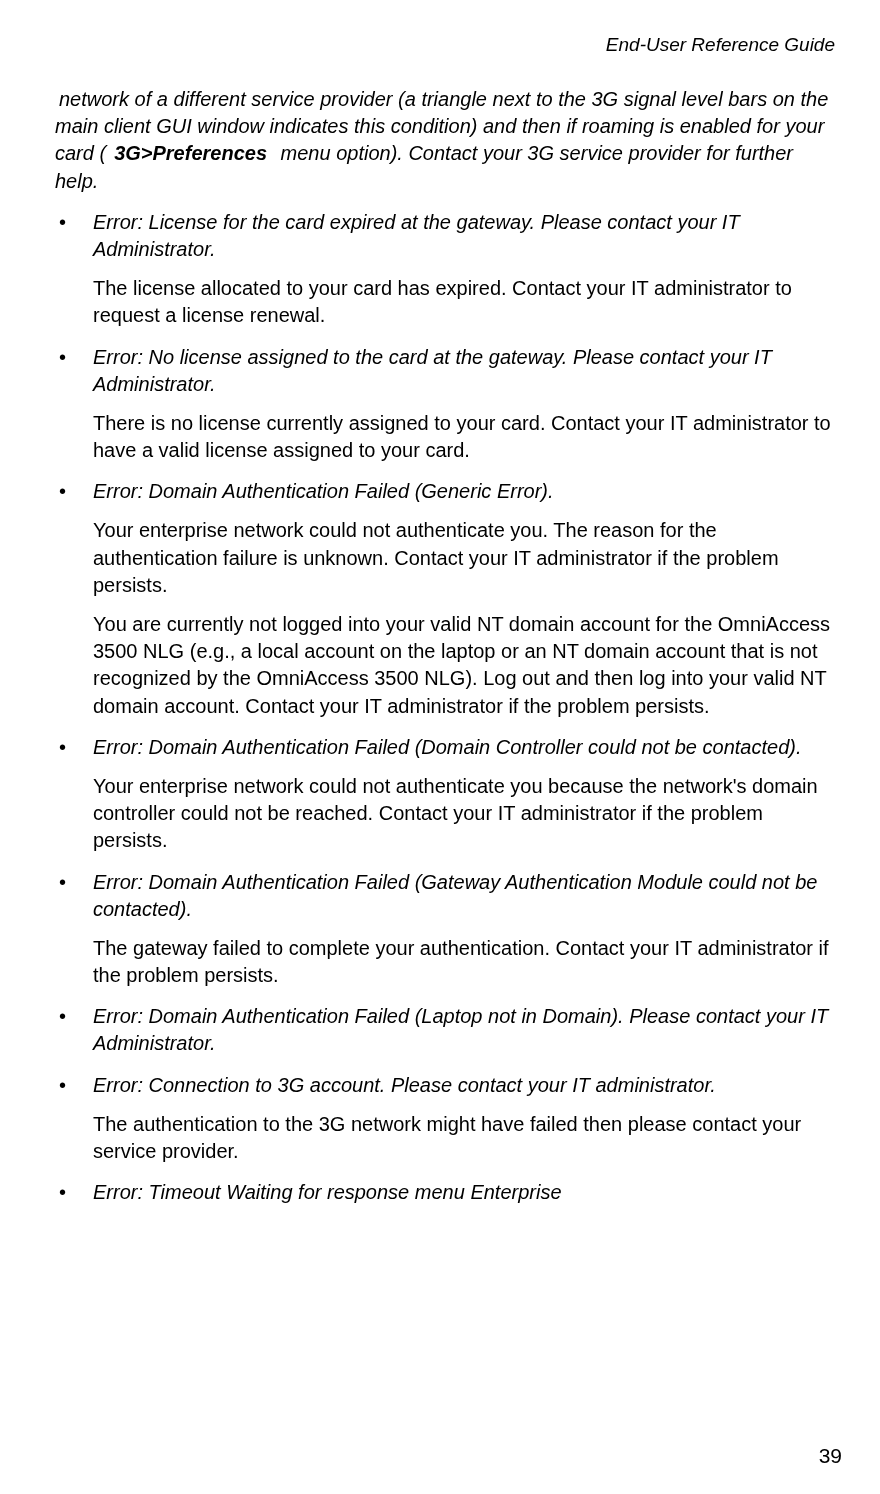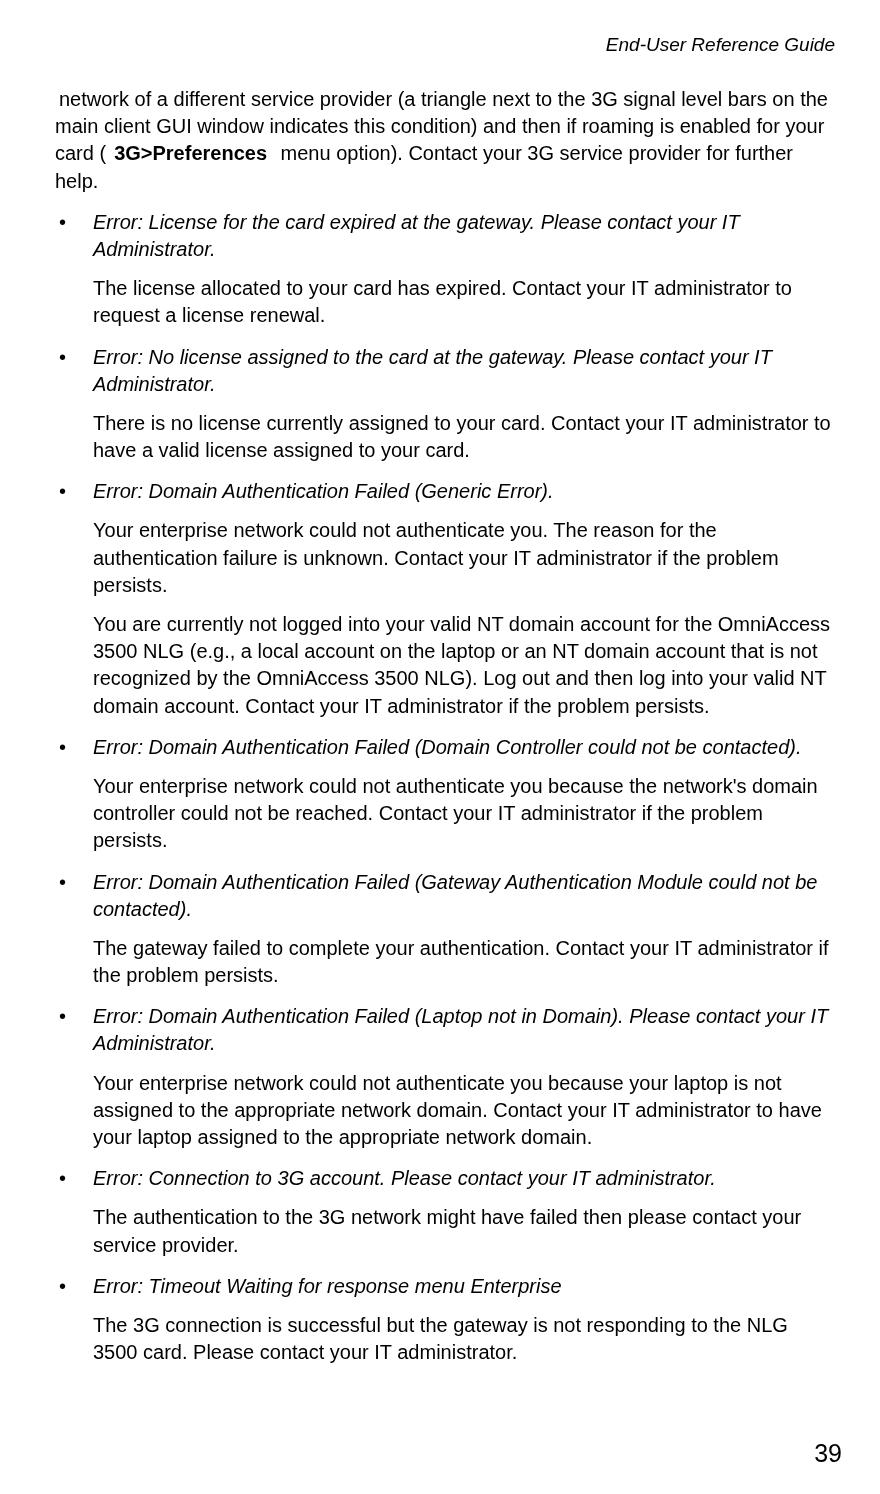--- a/index.html
+++ b/index.html
@@ -23,20 +23,21 @@
       font-size: 19px;
       margin-bottom: 30px;
       padding-right: 8px;
     }
     .content {
       padding-left: 2px;
     }
     .intro-para {
       margin-bottom: 14px;
       line-height: 1.36;
+      font-style: italic;
     }
     .intro-para .bold {
       font-weight: bold;
     }
     ul.bullets {
       list-style: none;
       padding-left: 0;
     }
     ul.bullets > li {
       position: relative;
@@ -57,21 +58,21 @@
       margin-bottom: 12px;
     }
     .err-body {
       line-height: 1.36;
       margin-bottom: 12px;
     }
     .page-number {
       position: absolute;
       bottom: 30px;
       right: 42px;
-      font-size: 25px;
+      font-size: 21px;
     }
   </style>
 </head>
 <body>
 
 <div class="header">
   <span>End-User Reference Guide</span>
 </div>
 
 <div class="content">
@@ -94,26 +95,24 @@
       <li>
         <div class="err-title">Error: Domain Authentication Failed (Domain Controller could not be contacted).</div>
         <div class="err-body">Your enterprise network could not authenticate you because the network's domain controller could not be reached. Contact your IT administrator if the problem persists.</div>
       </li>
       <li>
         <div class="err-title">Error: Domain Authentication Failed (Gateway Authentication Module could not be contacted).</div>
         <div class="err-body">The gateway failed to complete your authentication. Contact your IT administrator if the problem persists.</div>
       </li>
       <li>
         <div class="err-title">Error: Domain Authentication Failed (Laptop not in Domain). Please contact your IT Administrator.</div>
-        <div class="err-body">Your enterprise network could not authenticate you because your laptop is not assigned to the appropriate network domain. Contact your IT administrator to have your laptop assigned to the appropriate network domain.</div>
       </li>
       <li>
         <div class="err-title">Error: Connection to 3G account. Please contact your IT administrator.</div>
         <div class="err-body">The authentication to the 3G network might have failed then please contact your service provider.</div>
       </li>
       <li>
         <div class="err-title">Error: Timeout Waiting for response menu Enterprise</div>
-        <div class="err-body">The 3G connection is successful but the gateway is not responding to the NLG 3500 card. Please contact your IT administrator.</div>
       </li>
     </ul>
 </div>
 
 <div class="page-number">39</div>
 
 </body></html>

